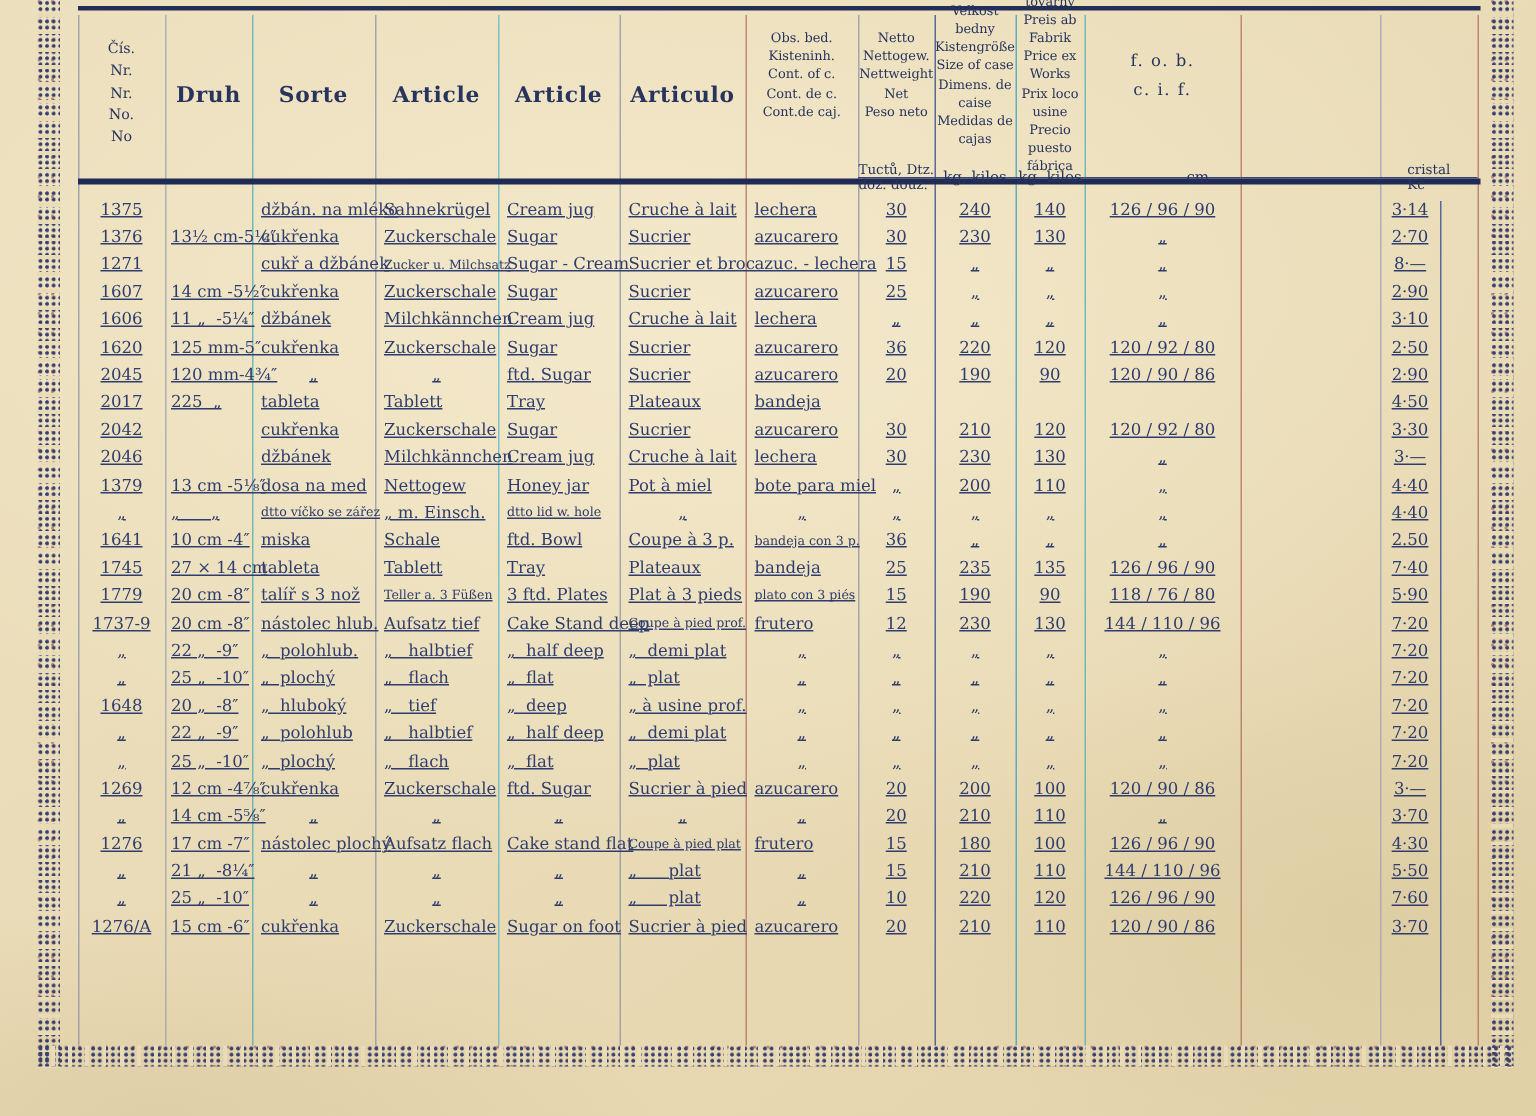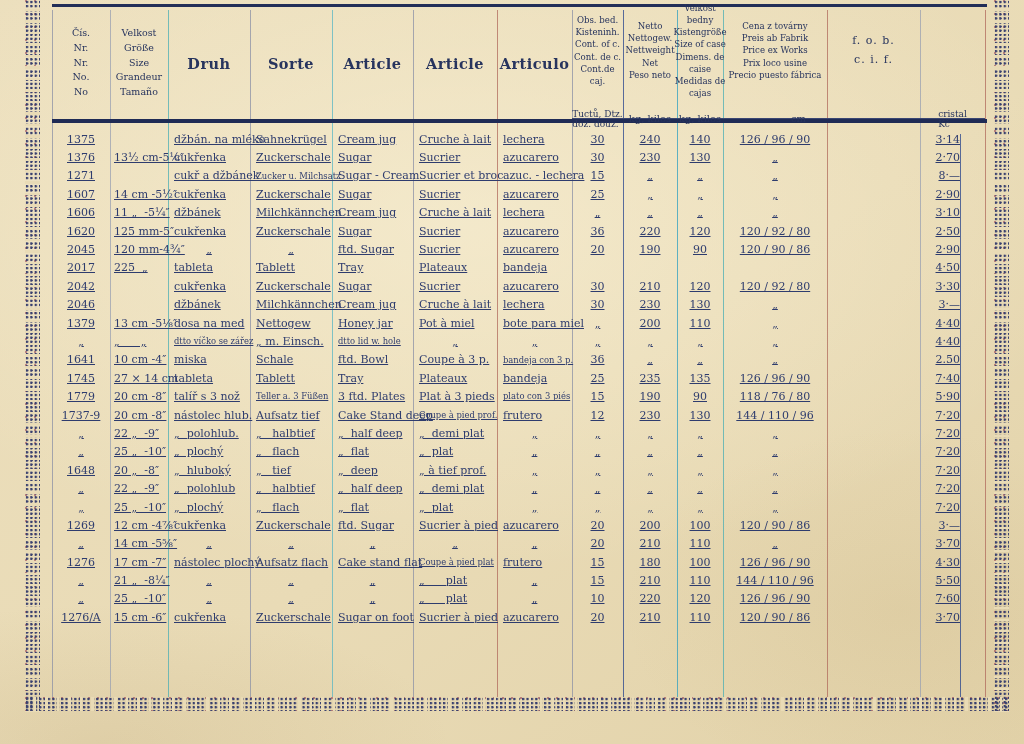--- a/index.html
+++ b/index.html
@@ -54,21 +54,21 @@
   
   #tbody{position:relative;z-index:2;padding-top:7px;text-decoration:underline;}
   .row{display:grid;
     grid-template-columns:58px 58px 82px 82px 81px 84px 75px 51px 54px 46px 104px 93px 40px 25px;
     height:18.4px;align-items:center;}
   .c{font-size:11px;white-space:pre;overflow:visible;line-height:1;}
   .c-num{text-align:center;}
   .c-size{padding-left:4px;}
   .c-text{padding-left:6px;}
   .c-mid{text-align:center;}
-  .c-price{text-align:right;}
+  .c-price{text-align:center;}
   .c.small{font-size:8.4px;}
   .c.ditto{text-align:center;padding-left:0;}
 </style>
 </head>
 <body>
 
 <div class="strip v" id="border-left"></div>
 <div class="strip v" id="border-right"></div>
 <div class="strip h" id="border-bottom"></div>
 
@@ -90,25 +90,20 @@
       <div class="vline" style="left: 908px; background: rgb(36, 66, 140); top: 124px;"></div>
       <div class="vline" style="left: 933px; background: rgb(176, 106, 92);"></div>
     </div>
 
   <div id="thead">
     <div class="hcell h-tall">Čís.
 Nr.
 Nr.
 No.
 No</div>
-    <div class="hcell h-tall">Velkost
-Größe
-Size
-Grandeur
-Tamaño</div>
     <div class="hcell h-big">Druh</div>
     <div class="hcell h-big">Sorte</div>
     <div class="hcell h-big">Article</div>
     <div class="hcell h-big">Article</div>
     <div class="hcell h-big">Articulo</div>
     <div class="hcell h-right">Obs. bed.
 Kisteninh.
 Cont. of c.
 Cont. de c.
 Cont.de caj.</div>
@@ -427,21 +422,21 @@
     <div class="c c-mid"></div>
     <div class="c c-price">7·20</div>
     <div class="c"></div>
   </div>
       <div class="row">
     <div class="c c-num">1648</div>
     <div class="c c-size">20 „  -8″</div>
     <div class="c c-text">„  hluboký</div>
     <div class="c c-text">„   tief</div>
     <div class="c c-text">„  deep</div>
-    <div class="c c-text">„ à tief prof.</div>
+    <div class="c c-text">„ à usine prof.</div>
     <div class="c c-text ditto">„</div>
     <div class="c c-mid ditto">„</div>
     <div class="c c-mid ditto">„</div>
     <div class="c c-mid ditto">„</div>
     <div class="c c-mid ditto">„</div>
     <div class="c c-mid"></div>
     <div class="c c-price">7·20</div>
     <div class="c"></div>
   </div>
       <div class="row">

